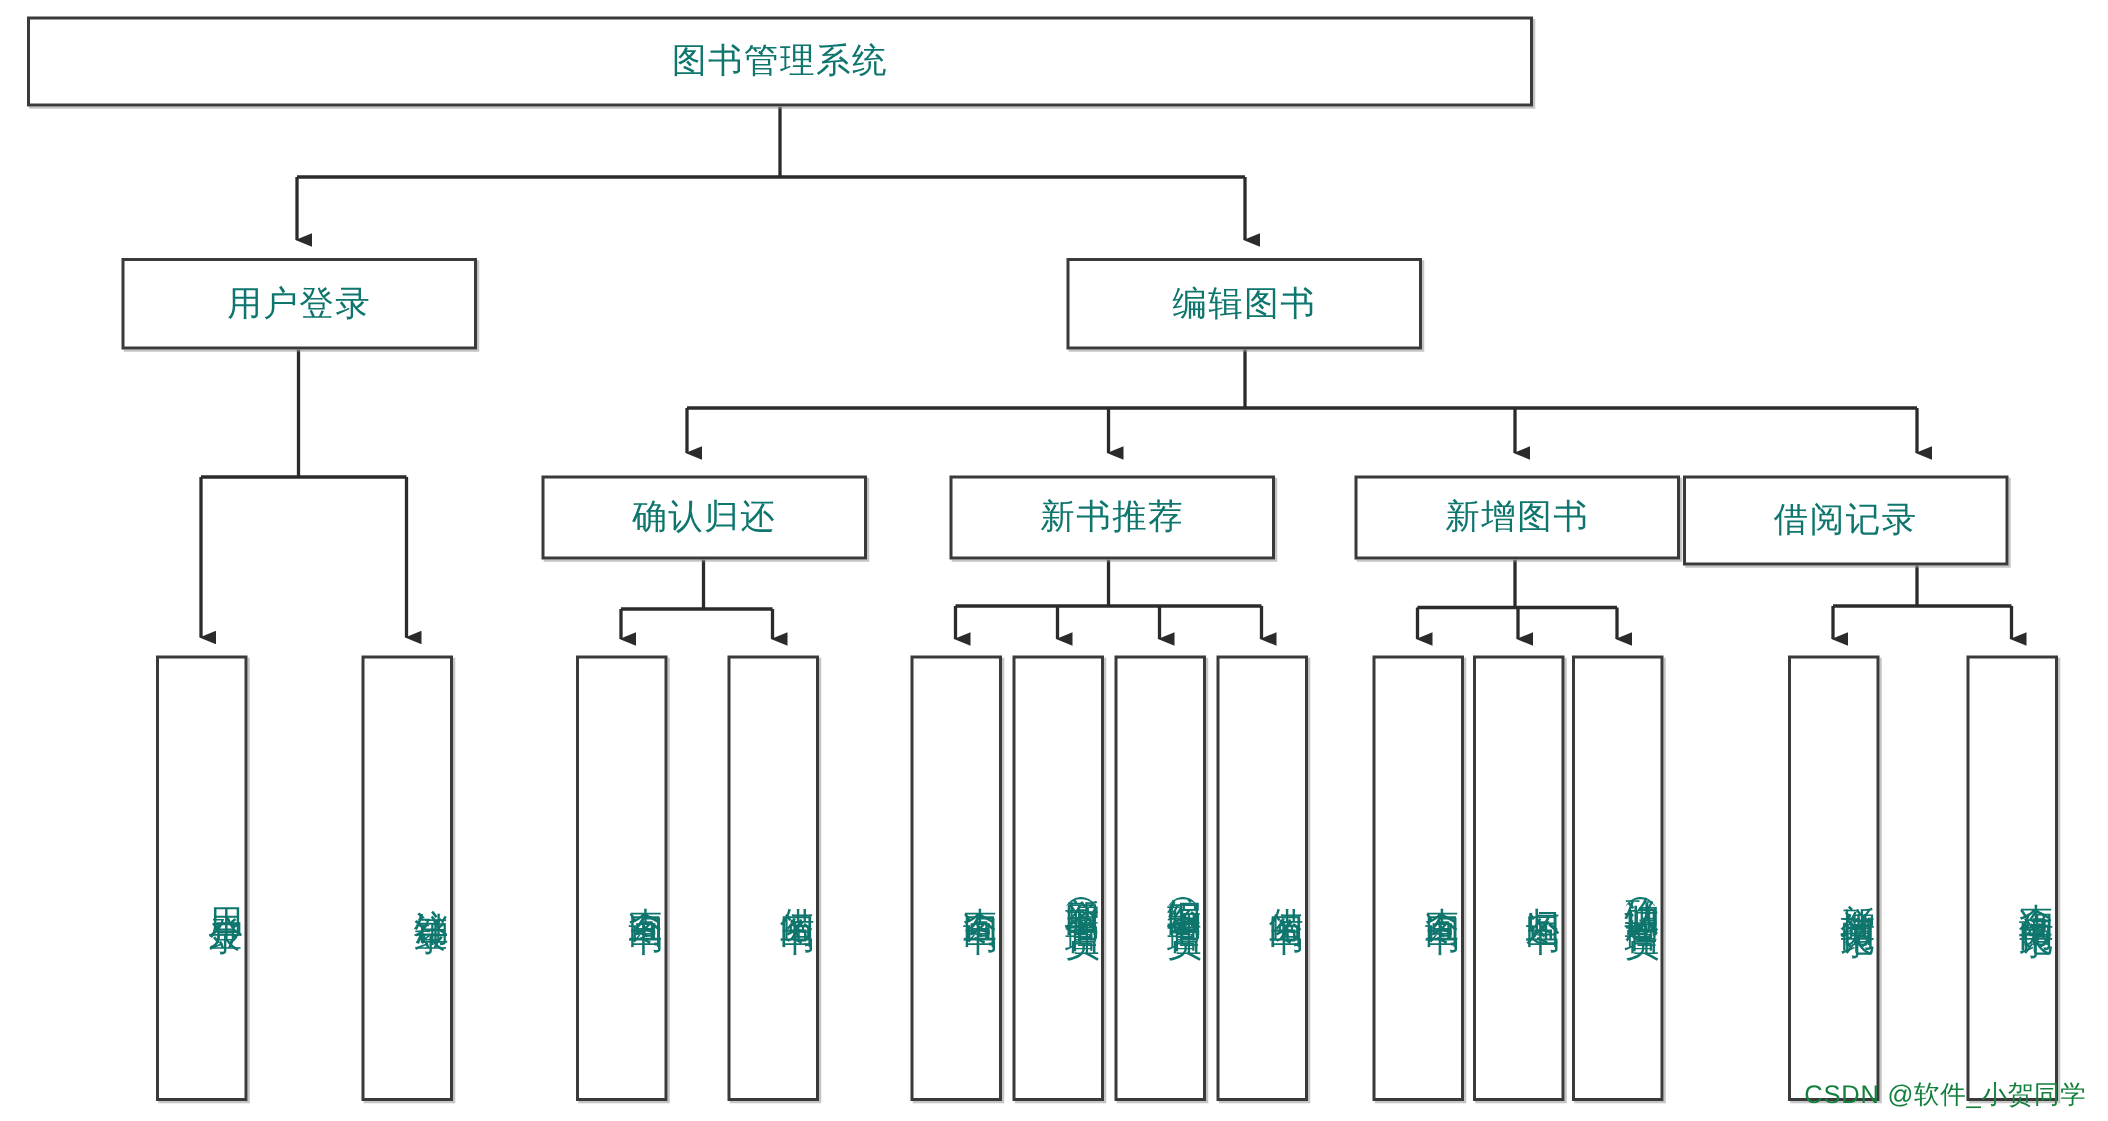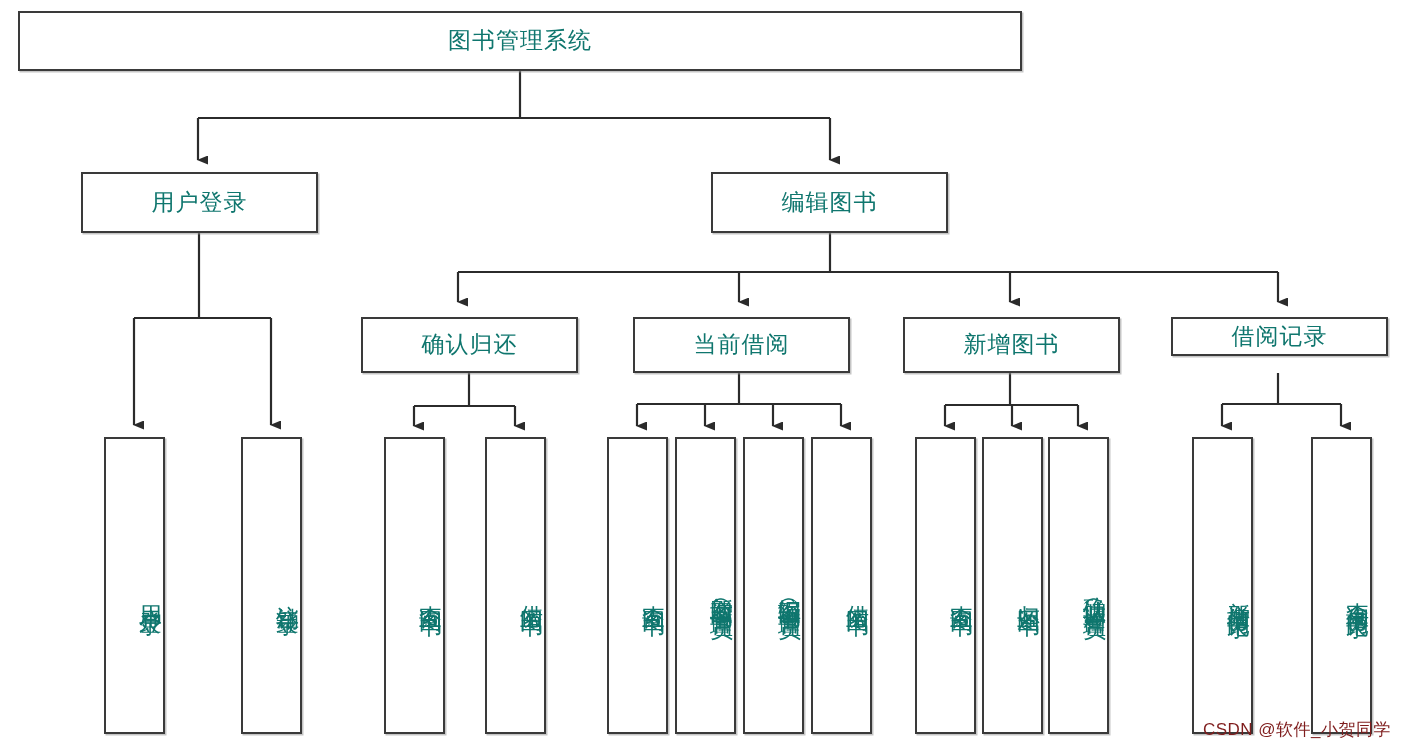--- a/index.html
+++ b/index.html
@@ -53,21 +53,21 @@
   .node.vert .vtext {
     writing-mode: vertical-rl;
     text-orientation: upright;
     white-space: nowrap;
   }
   #watermark {
     position: absolute;
     right: 14px;
     bottom: 6px;
     font-size: 17px;
-    color: #7f1d1d;
+    color: #15803d;
     letter-spacing: 0.5px;
     white-space: nowrap;
     pointer-events: none;
   }
 </style>
 </head>
 <body>
 
 <div id="canvas">
 
@@ -130,26 +130,26 @@
     <span>用户登录</span>
   </div>
   <div class="node horiz" style="left:711px; top:172px; width:237px; height:61px;">
     <span>编辑图书</span>
   </div>
 
   <div class="node horiz" style="left:361px; top:317px; width:217px; height:56px;">
     <span>确认归还</span>
   </div>
   <div class="node horiz" style="left:633px; top:317px; width:217px; height:56px;">
-    <span>当前借阅</span>
+    <span>新书推荐</span>
   </div>
   <div class="node horiz" style="left:903px; top:317px; width:217px; height:56px;">
     <span>新增图书</span>
   </div>
-  <div class="node horiz" style="left:1171px; top:317px; width:217px; height:39px;text-align:right;">
+  <div class="node horiz" style="left:1122px; top:317px; width:217px; height:60px;text-align:right;">
     <span>借阅记录</span>
   </div>
 
   <div class="node vert" style="left:104px; top:437px; width:61px; height:297px;">
     <span class="vtext">用户登录</span>
   </div>
   <div class="node vert" style="left:241px; top:437px; width:61px; height:297px;">
     <span class="vtext">注销登录</span>
   </div>
 

